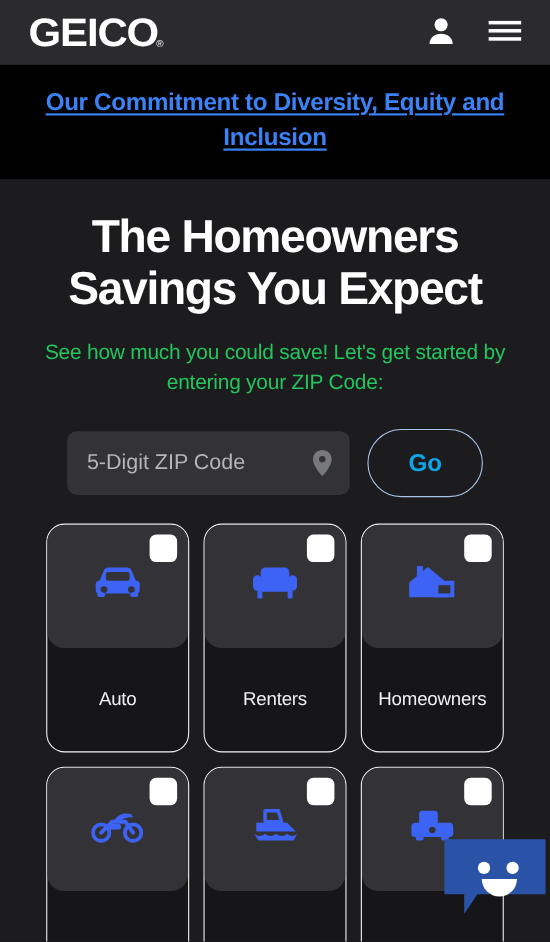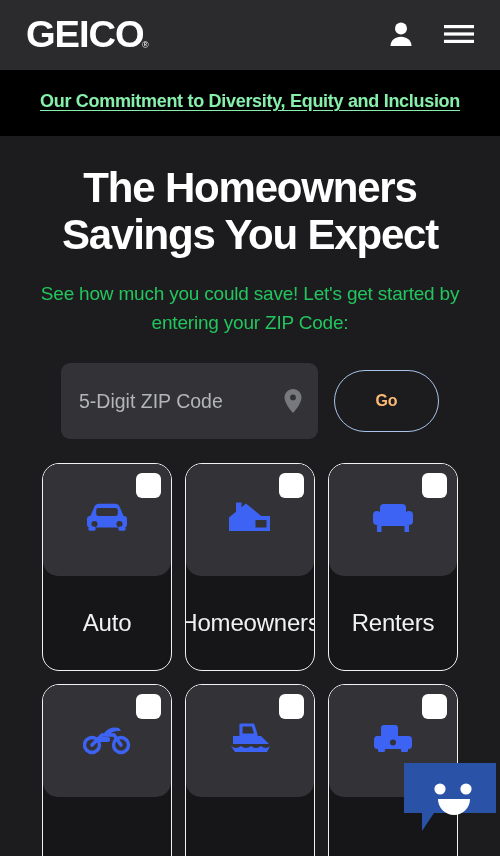--- a/index.html
+++ b/index.html
@@ -6,42 +6,42 @@
   html, body {
     width:500px; height:856px;
     background:#1c1c1e;
     font-family:"Liberation Sans", sans-serif;
     overflow:hidden;
   }
   .page { position:relative; width:500px; height:856px; background:#1c1c1e; }
 
   
   .header {
-    height:70px; background:#2b2b2e;
+    height:59px; background:#2b2b2e;
     display:flex; align-items:center; justify-content:space-between;
     padding:0 26px;
   }
   .logo-wrap { display:flex; align-items:flex-end; }
   .logo-text {
     color:#ffffff; font-size:36px; font-weight:bold;
     letter-spacing:-1px; line-height:1;
     transform:scaleX(1.06); transform-origin:left center;
     font-family:"Liberation Sans", sans-serif;
   }
   .logo-reg { color:#ffffff; font-size:9px; margin-left:5px; margin-bottom:3px; }
   .header-actions { display:flex; align-items:center; gap:30px; }
   .icon-btn { background:none; border:none; cursor:pointer; display:flex; align-items:center; justify-content:center; }
 
   
   .banner {
     background:#000000; padding:18px 28px 22px;
     text-align:center;
   }
   .banner-link {
-    color:#86efac; font-size:18px; font-weight:bold;
+    color:#3b82f6; font-size:22px; font-weight:bold;
     text-decoration:underline; text-underline-offset:3px;
     line-height:1.45; letter-spacing:-0.3px; cursor:pointer;
     display:inline-block;
   }
 
   
   .hero { background:#1c1c1e; padding:28px 20px 0; text-align:center; }
   .hero-title {
     color:#ffffff; font-size:42px; font-weight:bold;
     line-height:1.12; letter-spacing:-1.2px;
@@ -50,35 +50,35 @@
     color:#22c55e; font-size:19px; line-height:1.5;
     margin-top:22px; letter-spacing:-0.2px;
   }
 
   
   .zip-row {
     display:flex; align-items:center; justify-content:center;
     gap:16px; margin-top:26px;
   }
   .zip-field {
-    position:relative; width:257px; height:76px;
+    position:relative; width:257px; height:58px;
     background:#333337; border-radius:9px;
     display:flex; align-items:center;
   }
   .zip-input {
     width:100%; height:100%; background:transparent; border:none;
     outline:none; color:#ffffff; font-size:19.5px;
     padding:0 44px 0 18px; font-family:"Liberation Sans", sans-serif;
   }
   .zip-input::placeholder { color:#b3b5b9; }
   .pin-icon { position:absolute; right:14px; top:50%; transform:translateY(-50%); display:flex; }
   .go-btn {
     width:105px; height:62px; border-radius:32px;
     border:1.6px solid #a8c4ea; background:transparent;
-    color:#fdba74; font-size:16px; font-weight:bold;
+    color:#0ea5e9; font-size:22px; font-weight:bold;
     cursor:pointer; font-family:"Liberation Sans", sans-serif;
     letter-spacing:-0.2px;
   }
 
   
   .cards-grid {
     margin-top:24px; padding:0 42px;
     display:grid; grid-template-columns:repeat(3, 1fr);
     gap:13px;
   }
@@ -92,21 +92,21 @@
     border-bottom-left-radius:15px; border-bottom-right-radius:15px;
     display:flex; align-items:center; justify-content:center;
   }
   .card-check {
     position:absolute; top:9px; right:10px;
     width:25px; height:25px; background:#ffffff; border-radius:6px;
     cursor:pointer;
   }
   .card-label {
     flex:1; display:flex; align-items:center; justify-content:center;
-    color:#f0f1f3; font-size:24px; letter-spacing:-0.2px;
+    color:#f0f1f3; font-size:17px; letter-spacing:-0.2px;
     text-align:center; padding:0 4px;
   }
 
   
   .chat-widget {
     position:absolute; right:0px; bottom:0px;
     width:100px; height:95px; cursor:pointer;
   }
 </style>
 </head>
@@ -179,46 +179,46 @@
           </svg>
         </span>
       </div>
       <div class="card-label">Auto</div>
     </div>
 
     <div class="card">
       <div class="card-icon-panel">
         <span class="card-check"></span>
         <span>
-          <svg width="46" height="34" viewBox="0 0 46 34">
-            <rect x="9" y="1.5" width="5.5" height="9" fill="#3d63f5"></rect>
-            <path d="M2 16.5 L19 2.5 L36 16.5 V30 H2 Z" fill="#3d63f5"></path>
-            <rect x="25" y="15" width="18" height="15" fill="#3d63f5"></rect>
-            <rect x="28.5" y="19" width="11" height="7.5" fill="#333337"></rect>
-          </svg>
-        </span>
-      </div>
-      <div class="card-label">Homeowners</div>
-    </div>
-
-    <div class="card">
-      <div class="card-icon-panel">
-        <span class="card-check"></span>
-        <span>
           <svg width="44" height="34" viewBox="0 0 44 34">
             <rect x="9" y="3" width="26" height="13" rx="4" fill="#3d63f5"></rect>
             <rect x="2" y="10" width="8" height="14" rx="4" fill="#3d63f5"></rect>
             <rect x="34" y="10" width="8" height="14" rx="4" fill="#3d63f5"></rect>
             <rect x="7" y="15" width="30" height="10" rx="3" fill="#3d63f5"></rect>
             <rect x="6" y="24" width="4.5" height="7" fill="#3d63f5"></rect>
             <rect x="33.5" y="24" width="4.5" height="7" fill="#3d63f5"></rect>
           </svg>
         </span>
       </div>
       <div class="card-label">Renters</div>
+    </div>
+
+    <div class="card">
+      <div class="card-icon-panel">
+        <span class="card-check"></span>
+        <span>
+          <svg width="46" height="34" viewBox="0 0 46 34">
+            <rect x="9" y="1.5" width="5.5" height="9" fill="#3d63f5"></rect>
+            <path d="M2 16.5 L19 2.5 L36 16.5 V30 H2 Z" fill="#3d63f5"></path>
+            <rect x="25" y="15" width="18" height="15" fill="#3d63f5"></rect>
+            <rect x="28.5" y="19" width="11" height="7.5" fill="#333337"></rect>
+          </svg>
+        </span>
+      </div>
+      <div class="card-label">Homeowners</div>
     </div>
 
     <div class="card">
       <div class="card-icon-panel">
         <span class="card-check"></span>
         <span>
           <svg width="48" height="34" viewBox="0 0 48 34">
             <circle cx="9" cy="23" r="7.5" fill="none" stroke="#3d63f5" stroke-width="3.4"></circle>
             <circle cx="38" cy="23" r="7.5" fill="none" stroke="#3d63f5" stroke-width="3.4"></circle>
             <path d="M9 23 L19 13 H31 L38 23" fill="none" stroke="#3d63f5" stroke-width="3.6" stroke-linecap="round"></path>

